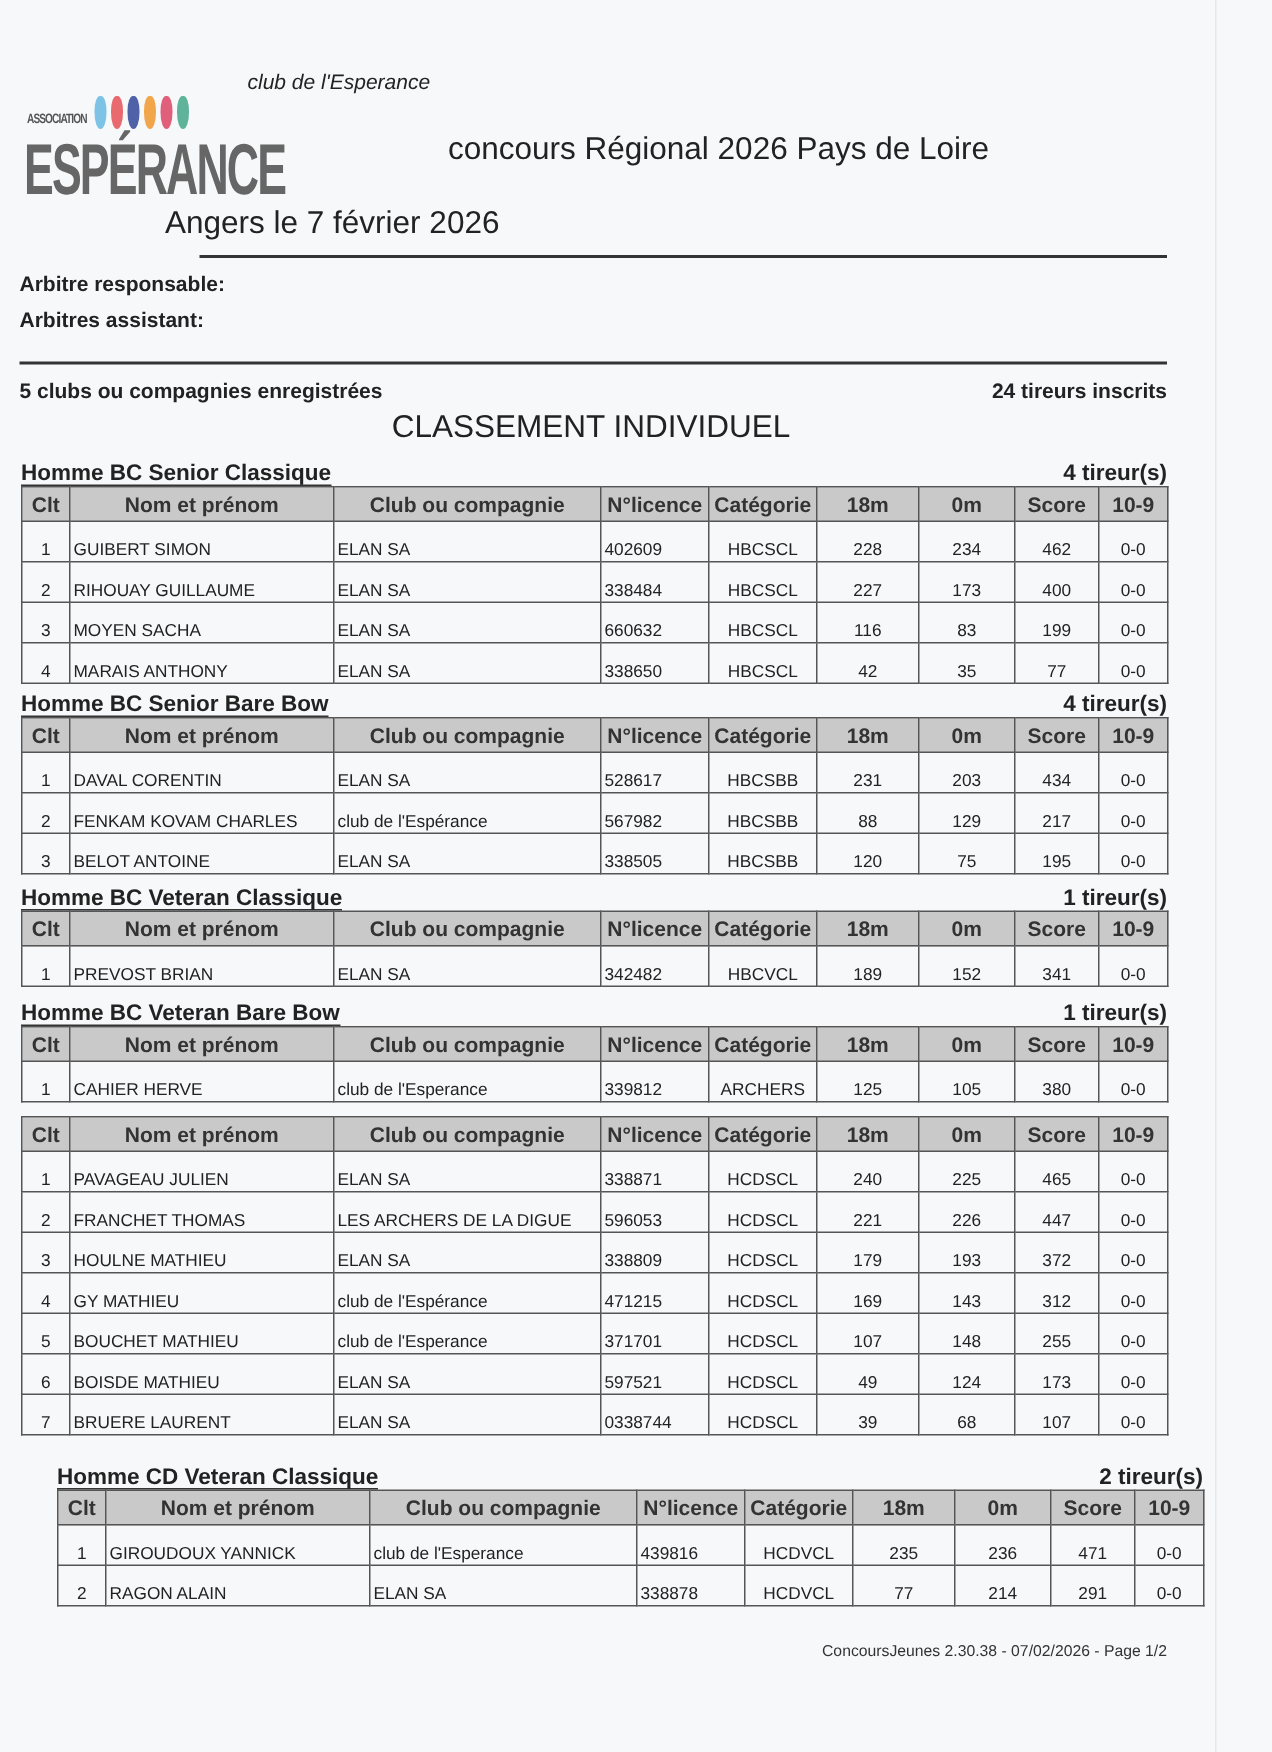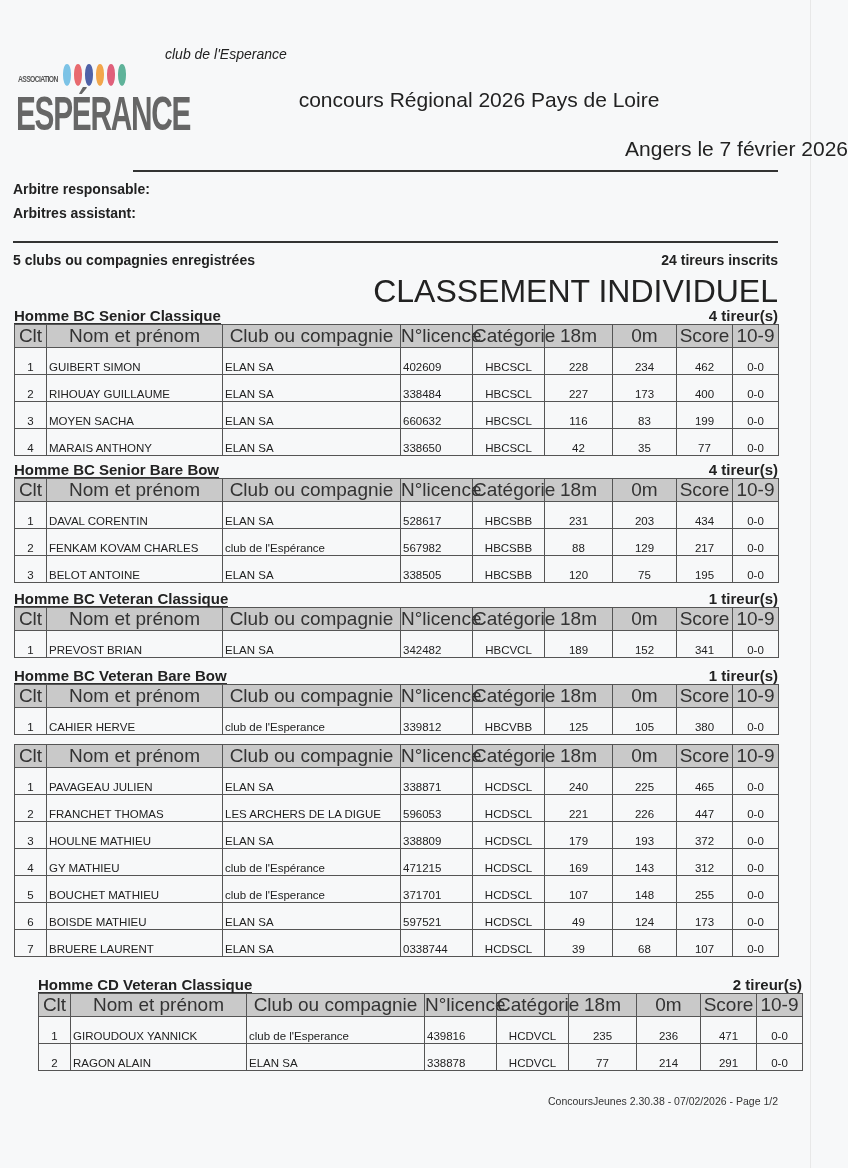--- a/index.html
+++ b/index.html
@@ -8,31 +8,31 @@
   .abs { position:absolute; }
   .logo { left:16px; top:62px; width:115px; height:90px; }
   .logo .assoc { position:absolute; left:2px; top:12px; font-size:9px; letter-spacing:-0.8px; font-weight:bold;
                  color:#555; transform:scaleX(0.75); transform-origin:left; }
   .logo .drops { position:absolute; left:47px; top:2px; display:flex; gap:3px; }
   .logo .drop { width:8px; height:22px; border-radius:45% 45% 50% 50%; }
   .logo .word { position:absolute; left:0; top:28px; font-size:48px; font-weight:bold; color:#666;
                 letter-spacing:-2px; transform:scaleX(0.62); transform-origin:left; line-height:1; }
   .club-top { left:165px; top:46px; font-size:14px; font-style:italic; }
   .title1 { left:0; width:848px; top:88px; text-align:center; font-size:21px; padding-left:110px; box-sizing:border-box;}
-  .title2 { left:0; width:848px; top:137px; text-align:right; font-size:21px; padding-left:110px; box-sizing:border-box;}
+  .title2 { left:0; width:848px; top:137px; text-align:left; font-size:21px; padding-left:110px; box-sizing:border-box;}
   .rule { height:2px; background:#333; }
   .arb { left:13px; font-size:14px; font-weight:bold; }
   .stats-l { left:13px; top:252px; font-size:14px; font-weight:bold; }
   .stats-r { right:70px; top:252px; font-size:14px; font-weight:bold; }
-  .classement { left:0; width:778px; top:273px; text-align:right; font-size:32px; padding-left:10px; box-sizing:border-box; }
+  .classement { left:0; width:778px; top:273px; text-align:center; font-size:21px; padding-left:10px; box-sizing:border-box; }
   .section { position:absolute; left:14px; width:764px; }
   .sec-head { display:flex; justify-content:space-between; font-size:15px; font-weight:bold; height:17px; line-height:17px; }
   .sec-head .cat { border-bottom:1px solid #333; padding-right:0; }
   table { border-collapse:collapse; width:764px; table-layout:fixed; font-size:11.5px; }
-  th { background:#c9c9c9; font-weight:normal; font-size:19px; height:22px; padding:0; border:1px solid #555; color:#333; }
+  th { background:#c9c9c9; font-weight:bold; font-size:14px; height:22px; padding:0; border:1px solid #555; color:#333; }
   td { height:25px; border:1px solid #555; padding:0 2px; vertical-align:bottom; padding-bottom:1px; }
   td.c { text-align:center; }
   td.r { text-align:left; padding-right:6px; }
   td.l { text-align:left; }
   .footer { right:70px; top:1095px; font-size:10.5px; color:#333; }
   .page-edge { right:37px; top:0; width:1px; height:1168px; background:#e8e8e8; }
 </style>
 </head>
 <body>
 
@@ -284,21 +284,21 @@
             <th>Score</th>
             <th>10-9</th>
           </tr>
         </thead>
         <tbody>
           <tr>
             <td class="c">1</td>
             <td class="l">CAHIER  HERVE</td>
             <td class="l">club de l'Esperance</td>
             <td class="r">339812</td>
-            <td class="c">HBCVBB</td>
+            <td class="c">ARCHERS</td>
             <td class="c">125</td>
             <td class="c">105</td>
             <td class="c">380</td>
             <td class="c">0-0</td>
           </tr>
         </tbody>
       </table>
     </div>
     <div class="section" style="top: 744px;">
       <table>

